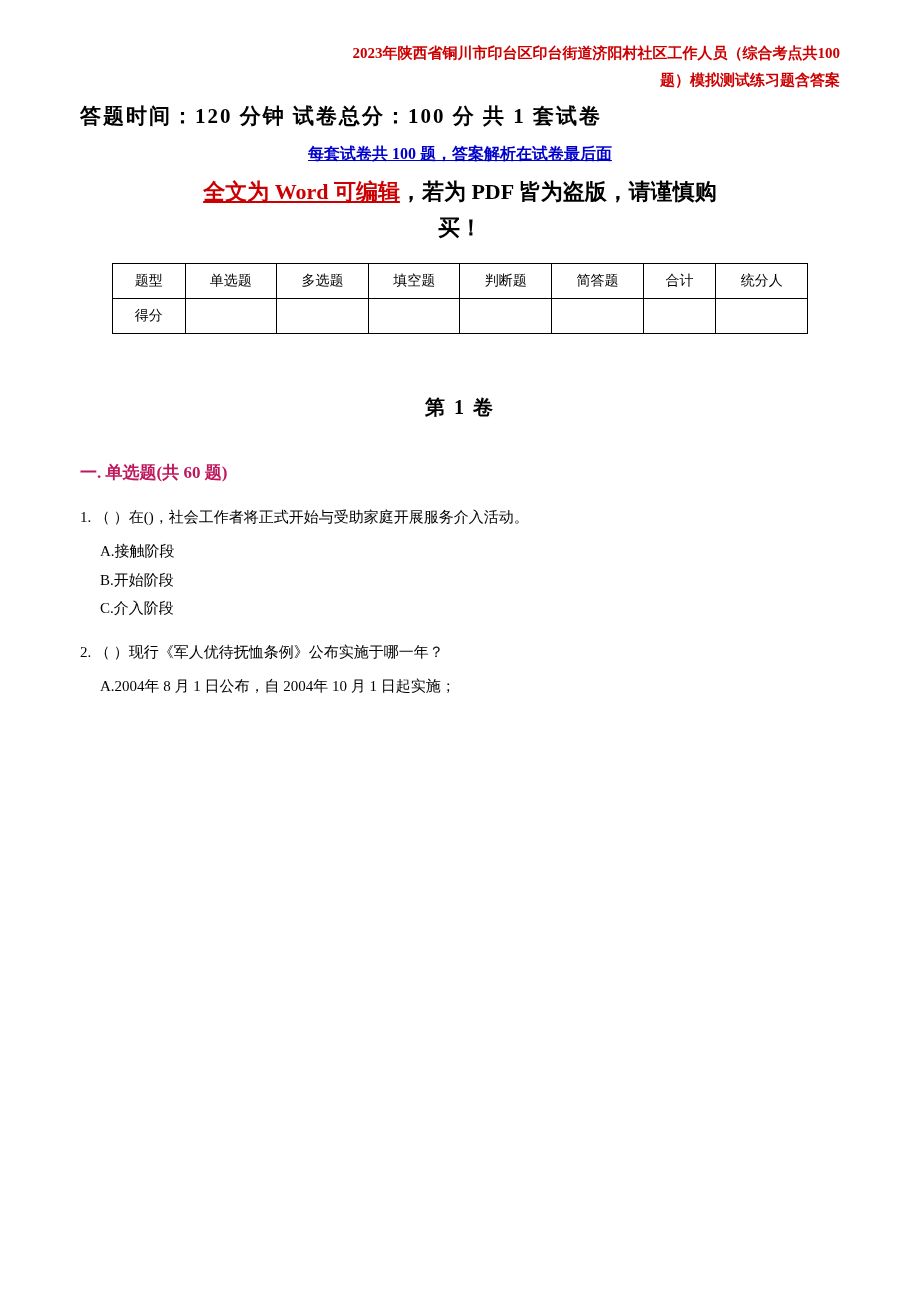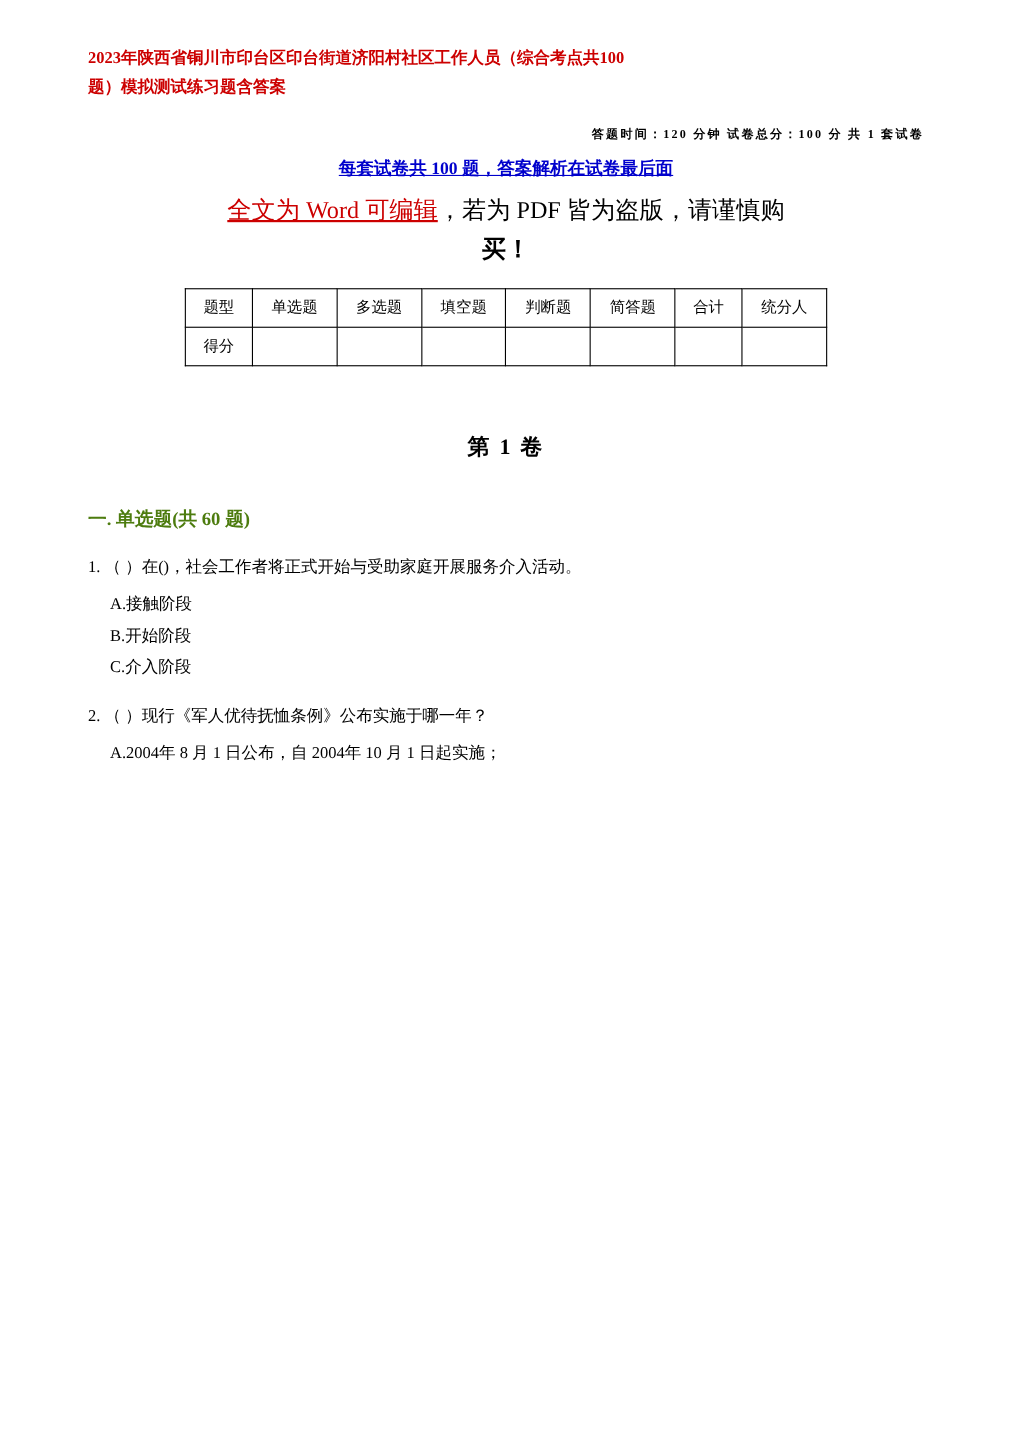--- a/index.html
+++ b/index.html
@@ -12,50 +12,50 @@
       background: #ffffff;
       font-family: "SimSun", "宋体", serif;
       font-size: 15px;
       color: #000000;
       width: 920px;
       min-height: 1302px;
       padding: 40px 80px;
     }
 
     .page-title {
-      text-align: left;
+      text-align: right;
       color: #cc0000;
       font-size: 15px;
       font-weight: bold;
       line-height: 1.8;
-      margin-bottom: 20px;
+      margin-bottom: 8px;
     }
 
     .exam-info {
-      text-align: right;
-      font-size: 11px;
+      text-align: left;
+      font-size: 21px;
       font-weight: bold;
       color: #000000;
       margin-bottom: 14px;
       letter-spacing: 2px;
     }
 
     .exam-notice {
       text-align: center;
       font-size: 16px;
       font-weight: bold;
       color: #0000cc;
       text-decoration: underline;
       margin-bottom: 12px;
     }
 
     .word-notice {
       text-align: center;
       font-size: 22px;
-      font-weight: normal;
+      font-weight: bold;
       margin-bottom: 6px;
     }
 
     .word-notice .word-part {
       color: #cc0000;
       text-decoration: underline;
     }
 
     .word-notice .normal-part {
       color: #000000;
@@ -65,42 +65,42 @@
       text-align: center;
       font-size: 22px;
       font-weight: bold;
       color: #000000;
       margin-bottom: 20px;
     }
 
     .score-table {
       margin: 0 auto 20px auto;
       border-collapse: collapse;
-      width: 584px;
+      width: 696px;
     }
 
     .score-table td {
       border: 1px solid #000;
       text-align: center;
       padding: 8px 12px;
       font-size: 14px;
     }
 
     .section-divider {
       text-align: center;
       font-size: 20px;
       font-weight: bold;
       margin: 60px 0 40px 0;
       letter-spacing: 2px;
     }
 
     .section-title {
       font-size: 17px;
       font-weight: bold;
-      color: #4d7c0f;
+      color: #be185d;
       margin-bottom: 20px;
       margin-top: 20px;
     }
 
     .question {
       margin-bottom: 16px;
       font-size: 15px;
       line-height: 1.8;
     }
 

